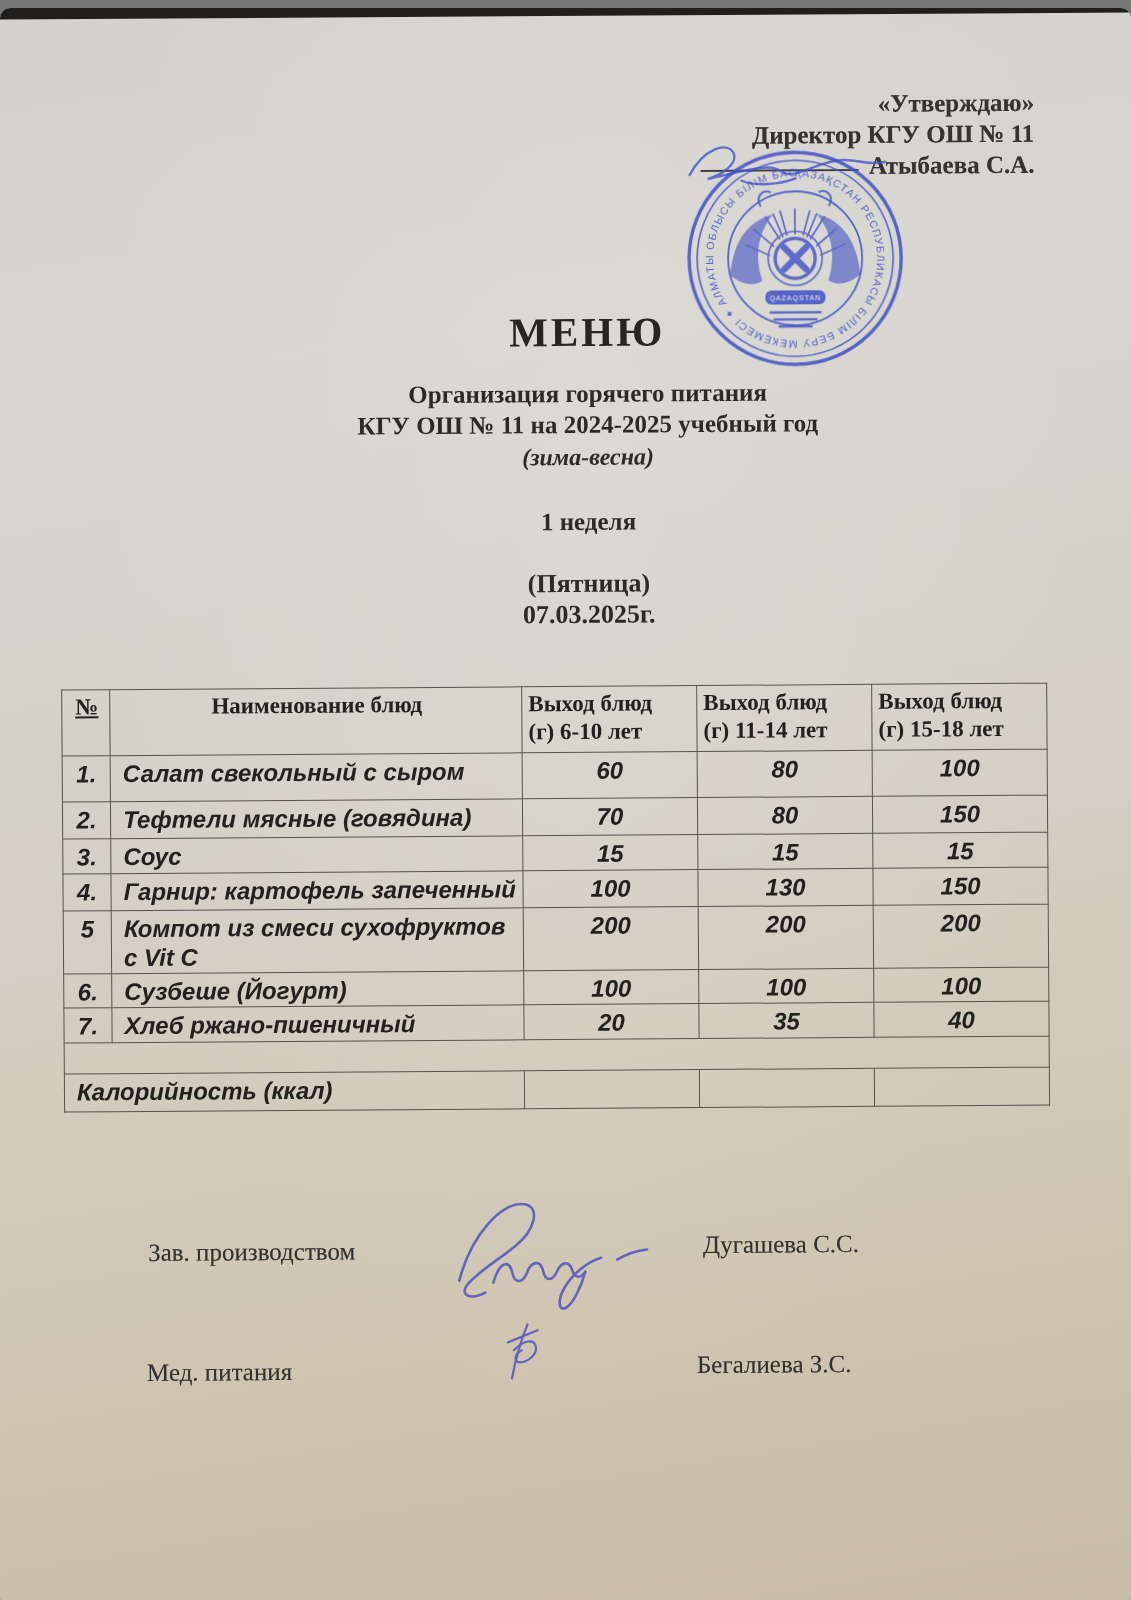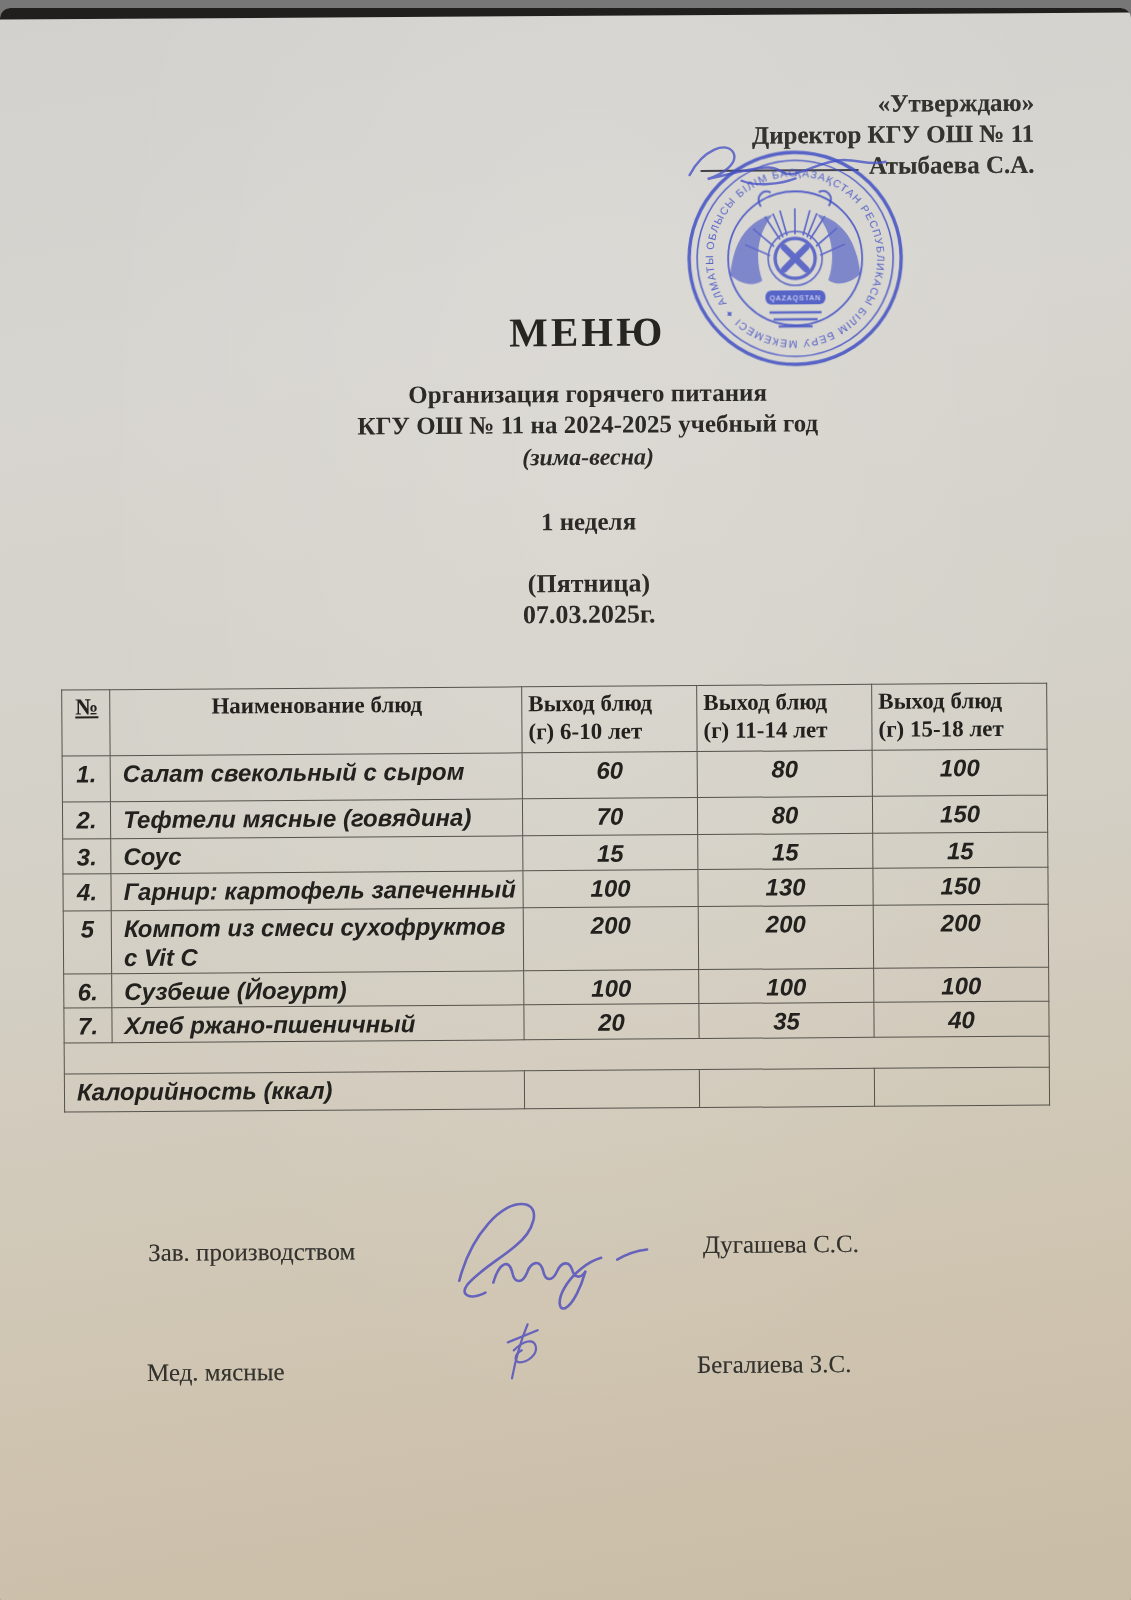--- a/index.html
+++ b/index.html
@@ -287,21 +287,21 @@
     <svg class="pen-1" viewBox="0 0 225 125">
       <g fill="none" stroke="#5a58bd" stroke-width="2.6" stroke-linecap="round" opacity="0.9">
         <path d="M18,92 C30,46 62,12 84,16 C100,19 94,42 74,58 C58,71 38,82 26,96 C18,106 28,112 44,104"></path>
         <path d="M52,94 C58,74 68,70 71,84 C73,95 81,96 86,84 C90,73 99,71 102,83 C104,93 111,94 116,83 C120,74 128,72 131,82 C133,90 139,91 144,84"></path>
         <path d="M144,84 C140,98 132,116 124,120 C117,123 116,112 123,100 C131,86 146,74 160,70"></path>
         <path d="M176,72 C186,66 196,63 206,62"></path>
       </g>
     </svg>
     <div class="sig-label name-1">Дугашева С.С.</div>
 
-    <div class="sig-label role-2">Мед. мясные</div>
+    <div class="sig-label role-2">Мед. питания</div>
     <svg class="pen-2" viewBox="0 0 60 78">
       <g fill="none" stroke="#5a58bd" stroke-width="2.2" stroke-linecap="round" opacity="0.9">
         <path d="M34,8 C28,22 22,42 18,62"></path>
         <path d="M20,34 C30,24 40,22 42,30 C44,38 34,46 26,46 C20,46 20,38 28,34"></path>
         <path d="M14,26 L44,14"></path>
       </g>
     </svg>
     <div class="sig-label name-2">Бегалиева З.С.</div>
 
   </div>

